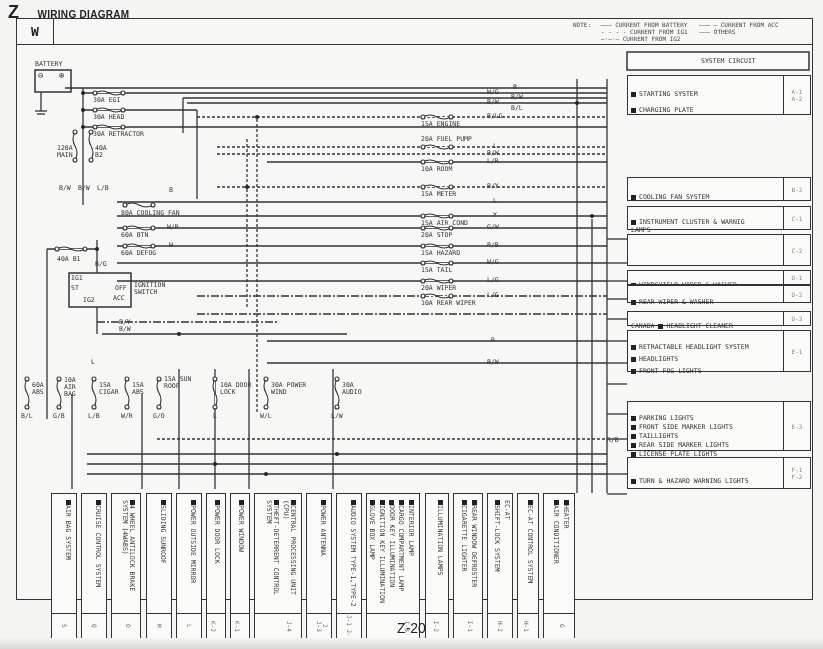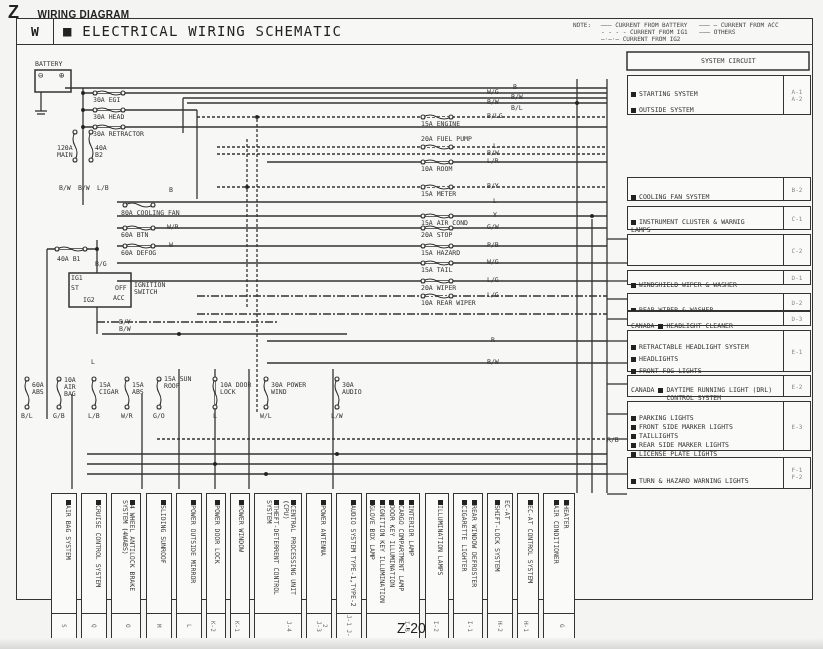--- a/index.html
+++ b/index.html
@@ -29,21 +29,20 @@
 <body>
 
 <div class="hdr">
   <span class="z">Z</span>
   <span class="t">WIRING DIAGRAM</span>
 </div>
 
 <div class="frame">
   <div class="titlebar">
     <div class="code">W</div>
-    <div class="title">■ ELECTRICAL WIRING SCHEMATIC</div>
     <div class="note">
       <span>NOTE:</span>
       <span style="margin-left:6px">——— </span><span>CURRENT FROM BATTERY</span>
       <span style="margin-left:8px">––– – </span><span>CURRENT FROM ACC</span><br>
       <span style="margin-left:28px">- - - - </span><span>CURRENT FROM IG1</span>
       <span style="margin-left:8px">——— </span><span>OTHERS</span><br>
       <span style="margin-left:28px">–·–·– </span><span>CURRENT FROM IG2</span>
     </div>
   </div>
 
@@ -311,21 +310,21 @@
   <div class="lbl" style="left:254px;top:363px;width:48px;white-space:normal">30A POWER WIND</div>
   <div class="lbl" style="left:243px;top:394px">W/L</div>
   <div class="lbl" style="left:325px;top:363px;width:22px;white-space:normal">30A AUDIO</div>
   <div class="lbl" style="left:314px;top:394px">L/W</div>
 
   <div class="lbl" style="left:684px;top:39px">SYSTEM CIRCUIT</div>
 
   <div class="sys" style="left:610px;top:56px;width:182px;height:38px">
     <div class="items" style="top:6px">
       <span class="it" style="margin-bottom:8px"><span class="sq"></span><span>STARTING SYSTEM</span></span>
-      <span class="it"><span class="sq"></span><span>OUTSIDE SYSTEM</span></span>
+      <span class="it"><span class="sq"></span><span>CHARGING PLATE</span></span>
     </div>
     <div class="ref">
         <span>A-1</span>
         <span>A-2</span>
       </div>
   </div>
   <div class="sys" style="left:610px;top:158px;width:182px;height:22px">
     <div class="items" style="top:7px">
         <span class="it"><span class="sq"></span><span>COOLING FAN SYSTEM</span></span>
       </div>
@@ -339,45 +338,39 @@
   </div>
   <div class="sys" style="left:610px;top:215px;width:182px;height:30px">
     <div class="ref">C-2</div>
   </div>
   <div class="sys" style="left:610px;top:251px;width:182px;height:13px">
     <div class="items" style="top:2px">
         <span class="it"><span class="sq"></span><span>WINDSHIELD WIPER &amp; WASHER</span></span>
       </div>
     <div class="ref">D-1</div>
   </div>
-  <div class="sys" style="left:610px;top:274px;width:182px;height:16px">
+  <div class="sys" style="left:610px;top:266px;width:182px;height:16px">
     <div class="items" style="top:4px">
         <span class="it"><span class="sq"></span><span>REAR WIPER &amp; WASHER</span></span>
       </div>
     <div class="ref">D-2</div>
   </div>
   <div class="sys" style="left:610px;top:292px;width:182px;height:13px">
     <div class="items" style="top:2px">
         <span class="it"><span>CANADA</span> <span class="sq"></span><span>HEADLIGHT CLEANER</span></span>
       </div>
     <div class="ref">D-3</div>
   </div>
   <div class="sys" style="left:610px;top:311px;width:182px;height:40px">
     <div class="items" style="top:4px">
       <span class="it" style="margin-bottom:4px"><span class="sq"></span><span>RETRACTABLE HEADLIGHT SYSTEM</span></span>
       <span class="it" style="margin-bottom:4px"><span class="sq"></span><span>HEADLIGHTS</span></span>
       <span class="it"><span class="sq"></span><span>FRONT FOG LIGHTS</span></span>
     </div>
     <div class="ref">E-1</div>
-  </div>
-  <div class="sys" style="left:610px;top:356px;width:182px;height:20px">
-    <div class="items" style="top:2px;width:150px">
-      <span class="it"><span>CANADA</span> <span class="sq"></span><span style="display:inline-block;width:110px;white-space:normal;vertical-align:top">DAYTIME RUNNING LIGHT (DRL) CONTROL SYSTEM</span></span>
-    </div>
-    <div class="ref">E-2</div>
   </div>
   <div class="sys" style="left:610px;top:382px;width:182px;height:48px">
     <div class="items" style="top:4px">
       <span class="it" style="margin-bottom:1px"><span class="sq"></span><span>PARKING LIGHTS</span></span>
       <span class="it" style="margin-bottom:1px"><span class="sq"></span><span>FRONT SIDE MARKER LIGHTS</span></span>
       <span class="it" style="margin-bottom:1px"><span class="sq"></span><span>TAILLIGHTS</span></span>
       <span class="it" style="margin-bottom:1px"><span class="sq"></span><span>REAR SIDE MARKER LIGHTS</span></span>
       <span class="it"><span class="sq"></span><span>LICENSE PLATE LIGHTS</span></span>
     </div>
     <div class="ref">E-3</div>

